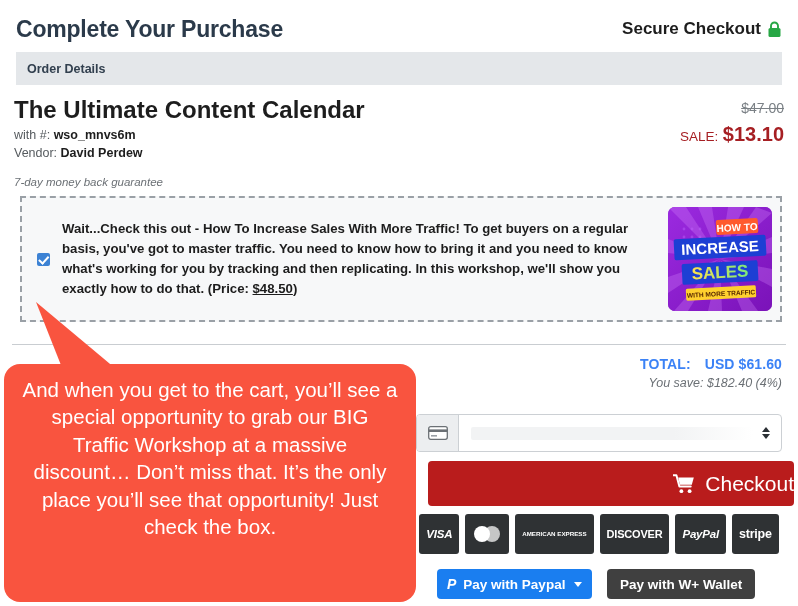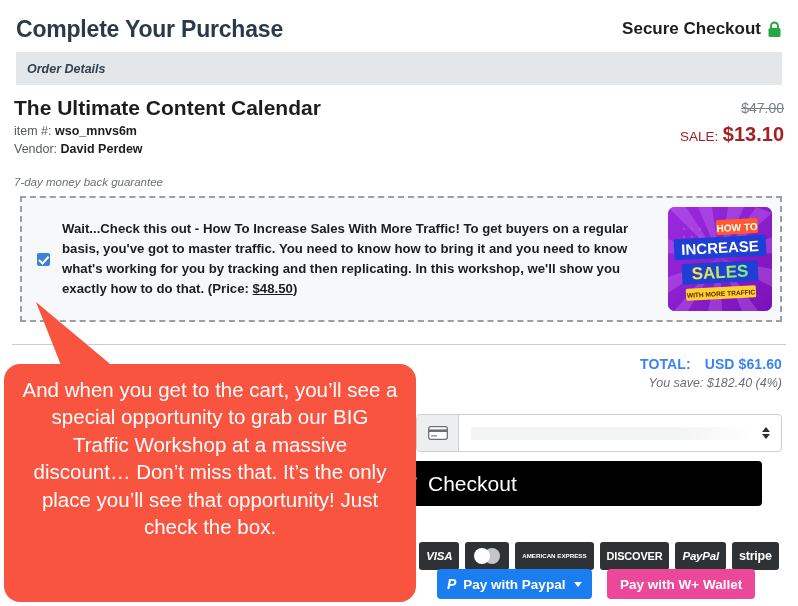--- a/index.html
+++ b/index.html
@@ -49,38 +49,37 @@
   
   .order-details-bar {
     position: absolute;
     left: 16px; top: 52px;
     width: 766px;
     height: 33px;
     background: #e4e7ea;
     display: flex;
     align-items: center;
     padding-left: 11px;
-    font-style: italic;
   }
   .order-details-bar span {
     font-size: 12.5px;
     font-weight: bold;
     color: #32404f;
   }
 
   
   .product-row {
     position: absolute;
     left: 14px; top: 96px;
     width: 770px;
     display: flex;
     justify-content: space-between;
   }
   .product-name {
-    font-size: 21px;
+    font-size: 24px;
     font-weight: bold;
     color: #1d1d1d;
     margin-bottom: 3px;
   }
   .meta-line {
     font-size: 12.5px;
     color: #555a5e;
     line-height: 1.42;
   }
   .meta-line b { color: #1d1d1d; font-weight: bold; }
@@ -230,60 +229,59 @@
     flex: 1 1 auto;
     height: 13px;
     background: linear-gradient(to right, #f2f3f4 0%, #f2f3f4 72%, rgba(242,243,244,0) 100%);
     border-radius: 2px;
   }
   .spinner-icon { flex: none; margin-left: 8px; line-height: 0; }
 
   
   .checkout-btn {
     position: absolute;
-    left: 396px; top: 461px;
+    left: 428px; top: 461px;
     width: 366px;
     height: 45px;
-    background: #000000;
+    background: #b91c1c;
     border: none;
     border-radius: 4px;
     color: #ffffff;
     font-family: "Liberation Sans", sans-serif;
     font-size: 21px;
     display: flex;
     align-items: center;
-    justify-content: flex-start;
+    justify-content: flex-end;
     gap: 10px;
     cursor: pointer;
   }
   .cart-icon { line-height: 0; }
 
   
   .card-logos {
     position: absolute;
     left: 416px; top: 514px;
     width: 366px;
     display: flex;
     justify-content: center;
     gap: 6px;
   }
   .card-logo {
-    height: 28px;
+    height: 40px;
     background: #2f3234;
     border-radius: 3px;
     display: flex;
     align-items: center;
     justify-content: center;
     padding: 0 7px;
     color: #ffffff;
     font-size: 11.5px;
     font-weight: bold;
     font-style: italic;
     letter-spacing: -0.2px;
-    margin-top: 28px;
   }
   .card-logo.amex { font-size: 6.2px; font-style: normal; line-height: 1.12; text-align: center; letter-spacing: 0; }
   .card-logo.discover { font-size: 11px; font-style: normal; font-weight: bold; }
   .card-logo.stripe { font-style: normal; font-size: 12.5px; }
   .card-logo.mc { padding: 0 9px; }
   .mc-circles { position: relative; width: 26px; height: 16px; }
   .mc-circles i {
     position: absolute; top: 0;
     width: 16px; height: 16px;
     border-radius: 50%;
@@ -321,21 +319,21 @@
     width: 0; height: 0;
     border-left: 4.5px solid transparent;
     border-right: 4.5px solid transparent;
     border-top: 5px solid #ffffff;
     margin-left: 2px;
   }
   .wallet-btn {
     position: absolute;
     left: 607px; top: 569px;
     height: 30px;
-    background: #ec4899;
+    background: #404040;
     border: none;
     border-radius: 4px;
     color: #ffffff;
     font-family: "Liberation Sans", sans-serif;
     font-size: 13.5px;
     font-weight: bold;
     display: flex;
     align-items: center;
     padding: 0 13px;
     cursor: pointer;
@@ -383,21 +381,21 @@
   </div>
 
   <div class="order-details-bar">
     <span>Order Details</span>
   </div>
 
   <div class="product-row">
     <div>
       <div class="product-name">The Ultimate Content Calendar</div>
       <div class="meta-line">
-        <span>item #:</span>
+        <span>with #:</span>
         <b>wso_mnvs6m</b>
       </div>
       <div class="meta-line">
         <span>Vendor:</span>
         <b>David Perdew</b>
       </div>
     </div>
     <div class="price-block">
       <div class="price-old">$47.00</div>
       <div>

